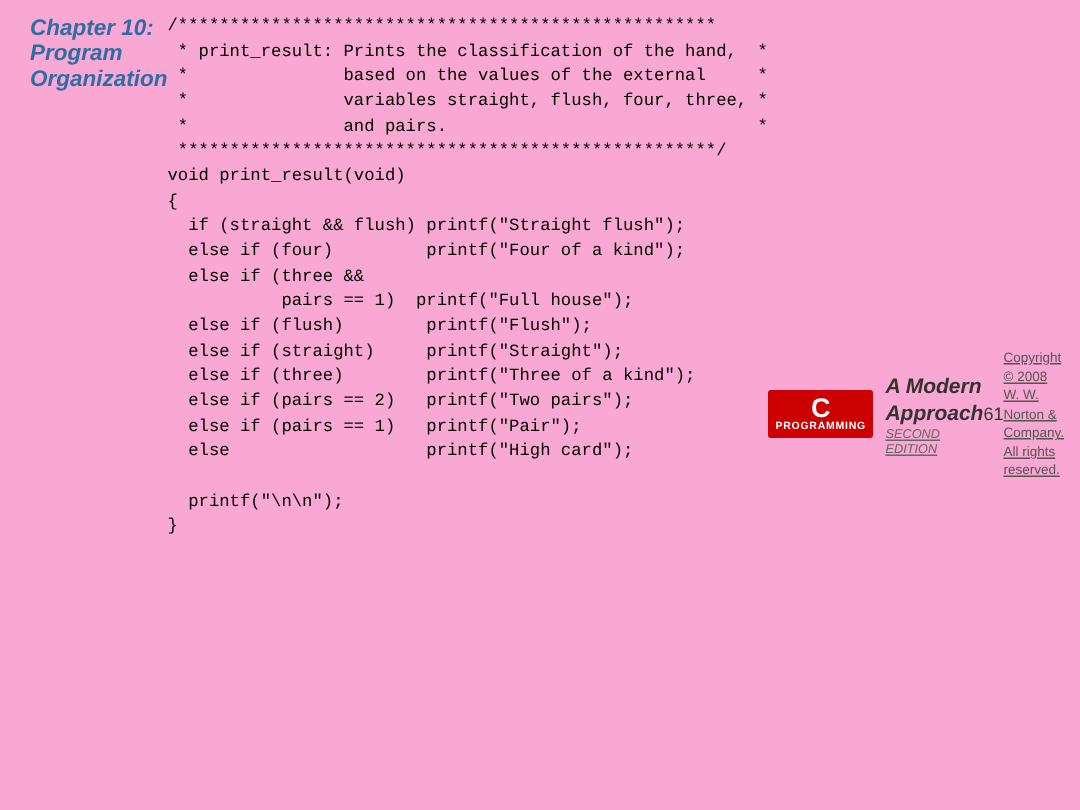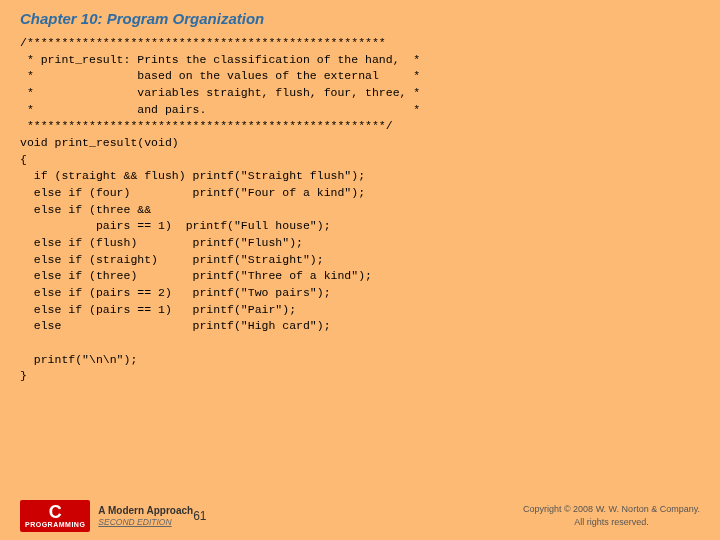--- a/index.html
+++ b/index.html
@@ -6,23 +6,22 @@
     body {
       width: 720px;
       height: 540px;
       background: #fff;
       font-family: Arial, Helvetica, sans-serif;
       overflow: hidden;
     }
     .page {
       width: 720px;
       height: 540px;
-      background: #fdba74;
+      background: #f9a8d4;
       display: flex;
-      flex-direction: column;
       padding: 10px 20px 8px 20px;
     }
     .chapter-title {
       font-size: 15px;
       font-weight: bold;
       color: #2e6da4;
       margin-bottom: 8px;
       font-style: italic;
     }
     .code-block {
@@ -49,42 +48,44 @@
       background: #cc0000;
       color: #fff;
       font-size: 10px;
       font-weight: bold;
       padding: 3px 5px;
       border-radius: 2px;
       line-height: 1.2;
       text-align: center;
     }
     .logo-text {
-      font-size: 10px;
+      font-size: 14px;
       font-weight: bold;
       color: #333;
       line-height: 1.3;
+      font-style: italic;
     }
     .logo-subtitle {
       font-size: 8.5px;
       color: #666;
       font-style: italic;
       text-decoration: underline;
     }
     .page-number {
       font-size: 12px;
       color: #333;
       text-align: left;
       flex: 1;
     }
     .copyright {
       font-size: 9px;
       color: #555;
-      text-align: center;
+      text-align: left;
       line-height: 1.4;
+      text-decoration: underline;
     }
   </style>
 </head>
 <body>
 
 <div class="page">
   <div class="chapter-title">Chapter 10: Program Organization</div>
 
   <div class="code-block"><span>/****************************************************
  * print_result: Prints the classification of the hand,  *

